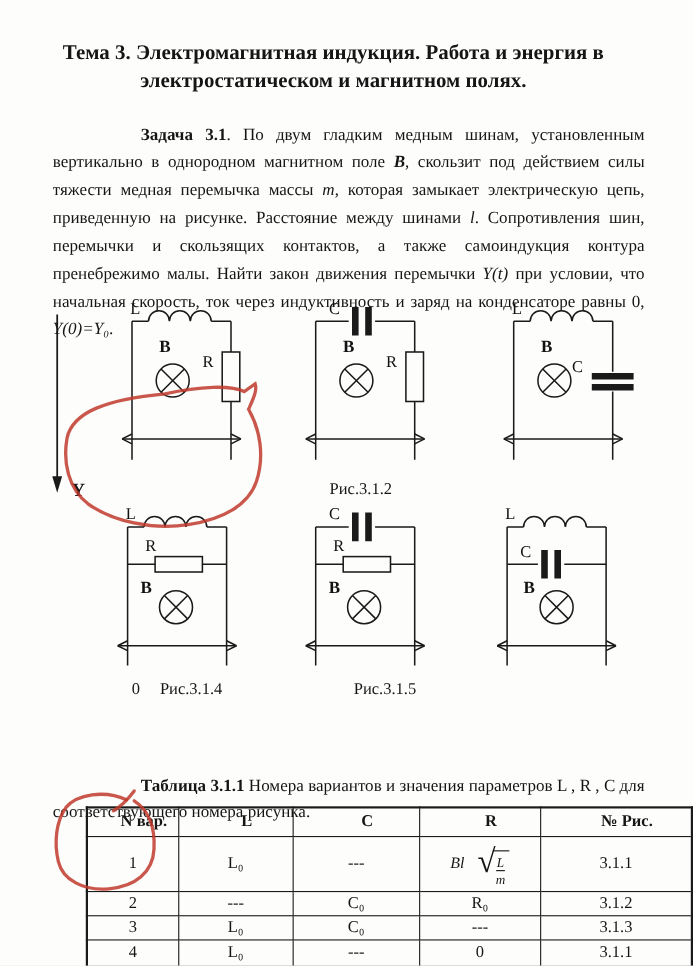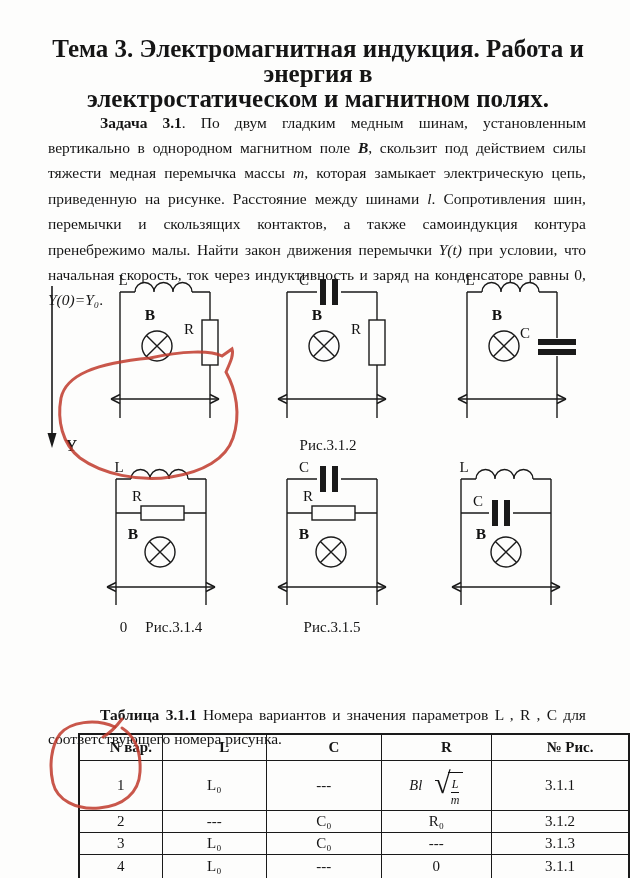--- a/index.html
+++ b/index.html
@@ -1,24 +1,24 @@
 <!DOCTYPE html>
 <html><head>
 <meta charset="utf-8">
 <style>
   html,body{margin:0;padding:0;background:#e8e8e8;}
   .page{position:relative;width:630px;height:878px;background:#fdfdfc;margin:0 auto;
         font-family:"Liberation Serif","DejaVu Serif",serif;color:#151515;overflow:hidden;}
-  .title{position:absolute;top:36px;left:38px;width:560px;text-align:center;
-         font-size:25px;line-height:25px;font-weight:bold;}
+  .title{position:absolute;top:36px;left:23px;width:560px;text-align:center;
+         font-size:19px;line-height:25px;font-weight:bold;}
   .para{position:absolute;left:48px;width:538px;font-size:15.5px;line-height:25.4px;
         text-align:justify;text-indent:52px;}
   #problem{top:94px;}
   #tbl-caption{top:687px;line-height:24px;}
-  .bold{font-weight:bold;}
+  .bold{font-weight:bold;margin-left:28px;}
   .ital{font-style:italic;}
   .bital{font-style:italic;font-weight:bold;}
   .circ{position:absolute;width:150px;height:152px;}
   .circ path,.circ line,.circ rect,.circ circle{stroke:#1a1a1a;fill:none;stroke-width:1.4;}
   .circ .plate{stroke-width:6;}
   .circ .box{fill:#fdfdfc;}
   .circ text{font-family:"Liberation Serif","DejaVu Serif",serif;font-size:15px;fill:#111;
              stroke:none;text-anchor:middle;}
   .circ text.fld{font-weight:bold;font-size:15.5px;}
   .cap{position:absolute;width:150px;text-align:center;font-size:15px;}
@@ -195,21 +195,21 @@
     <g>
       <path d="M21,128 H129"></path>
       <path d="M21,128 L30,123.5 M21,128 L30,132.5 M129,128 L120,123.5 M129,128 L120,132.5"></path>
     </g>
   </svg>
 
   <div class="cap cap4" style="left:86px;top:619px">
     <span>0</span>
     <span>Рис.3.1.4</span>
   </div>
-  <div class="cap" style="left:257px;top:619px">Рис.3.1.5</div>
+  <div class="cap" style="left:275px;top:619px">Рис.3.1.5</div>
 
   <p class="para" id="tbl-caption"><span class="bold">Таблица  3.1.1</span><span> Номера   вариантов   и значения параметров L , R , С  для соответствующего номера  рисунка.</span></p>
 
   <table class="vt">
     <tbody>
         <tr class="hdr">
       <td class="c-n">N вар.</td>
       <td class="c-l">L</td>
       <td class="c-c">C</td>
       <td class="c-r">R</td>

